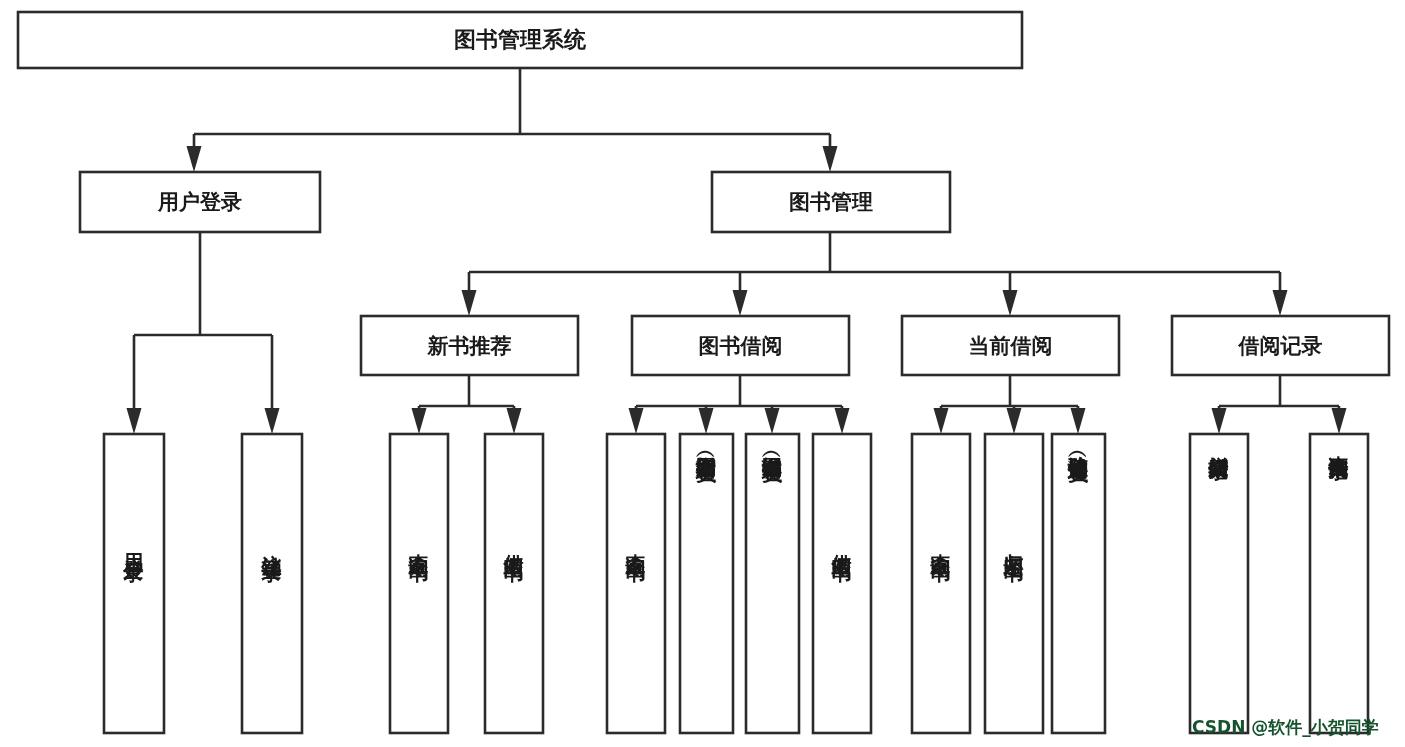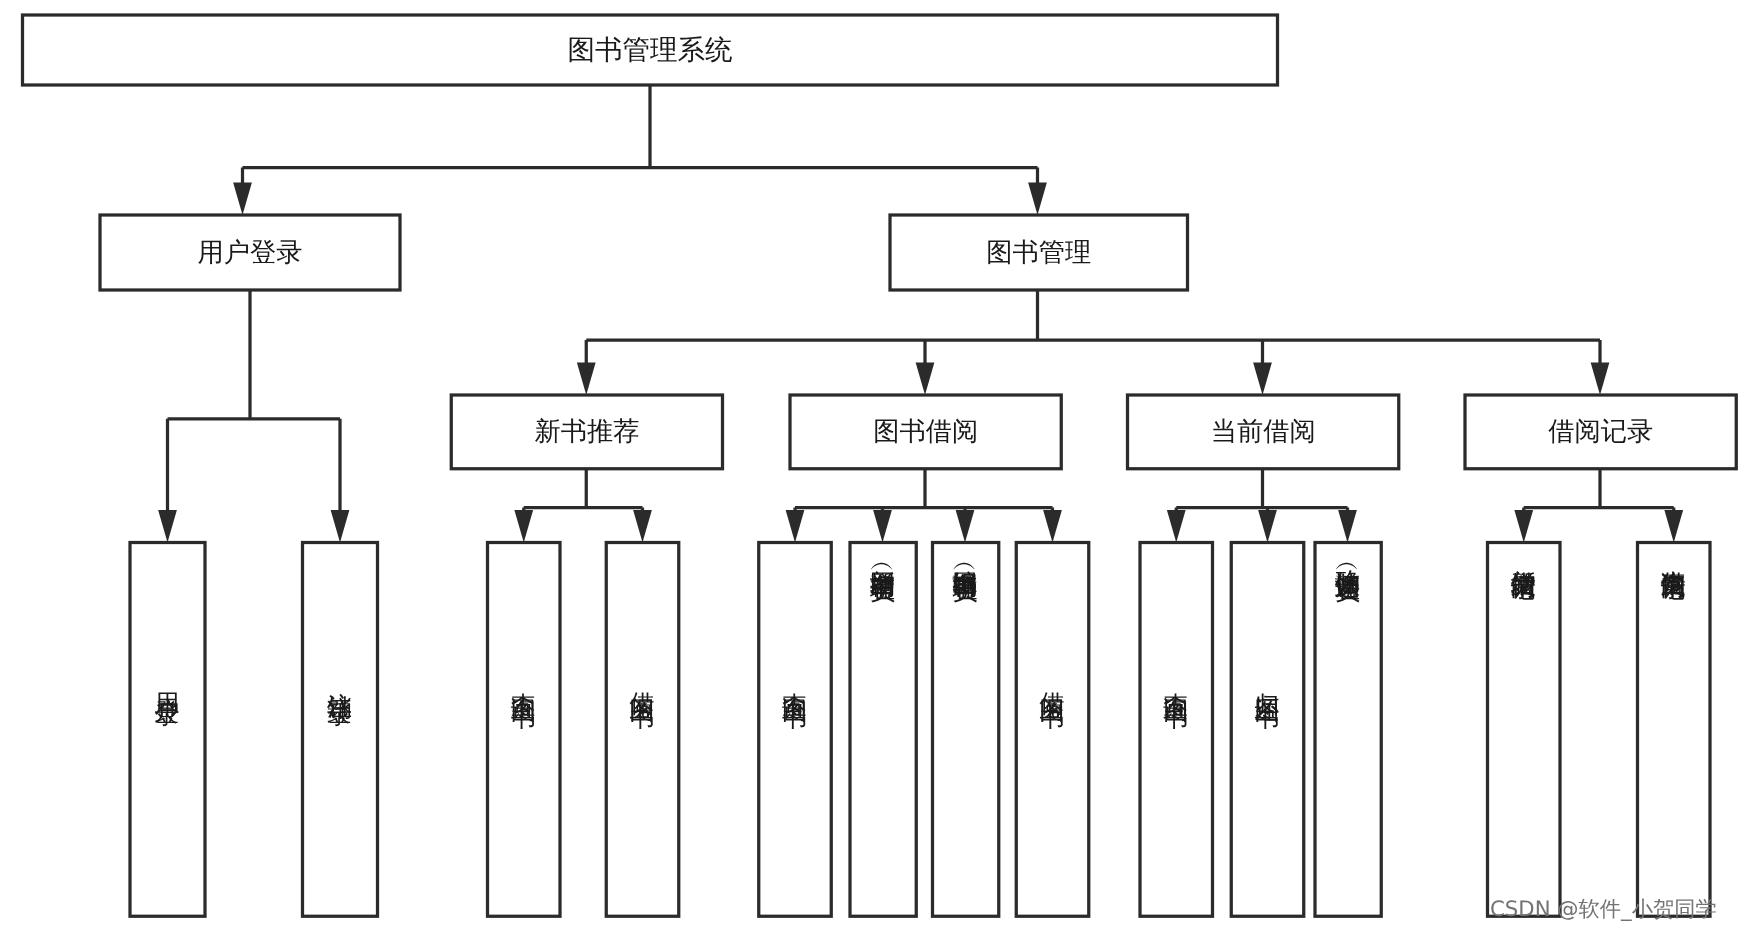--- a/index.html
+++ b/index.html
@@ -10,20 +10,21 @@
   }
   body {
     font-family: "DejaVu Sans", "Liberation Sans", sans-serif;
   }
   #diagram-root {
     position: relative;
     width: 1405px;
     height: 747px;
     background: #ffffff;
     overflow: hidden;
+    font-weight: bold;
   }
   svg.diagram-canvas {
     position: absolute;
     left: 0;
     top: 0;
     width: 1405px;
     height: 747px;
     display: block;
   }
   .node-box {
@@ -70,21 +71,21 @@
     line-height: 1.0;
     letter-spacing: 3px;
     color: #1a1a1a;
     white-space: nowrap;
     text-align: start;
   }
   .watermark {
     position: absolute;
     font-family: "DejaVu Sans", "Liberation Sans", sans-serif;
     font-size: 17px;
-    color: #737373;
+    color: #14532d;
     white-space: nowrap;
     user-select: none;
   }
 </style>
 </head>
 <body>
 
 <div id="diagram-root">
 
   <svg class="diagram-canvas" viewBox="0 0 1405 747">

